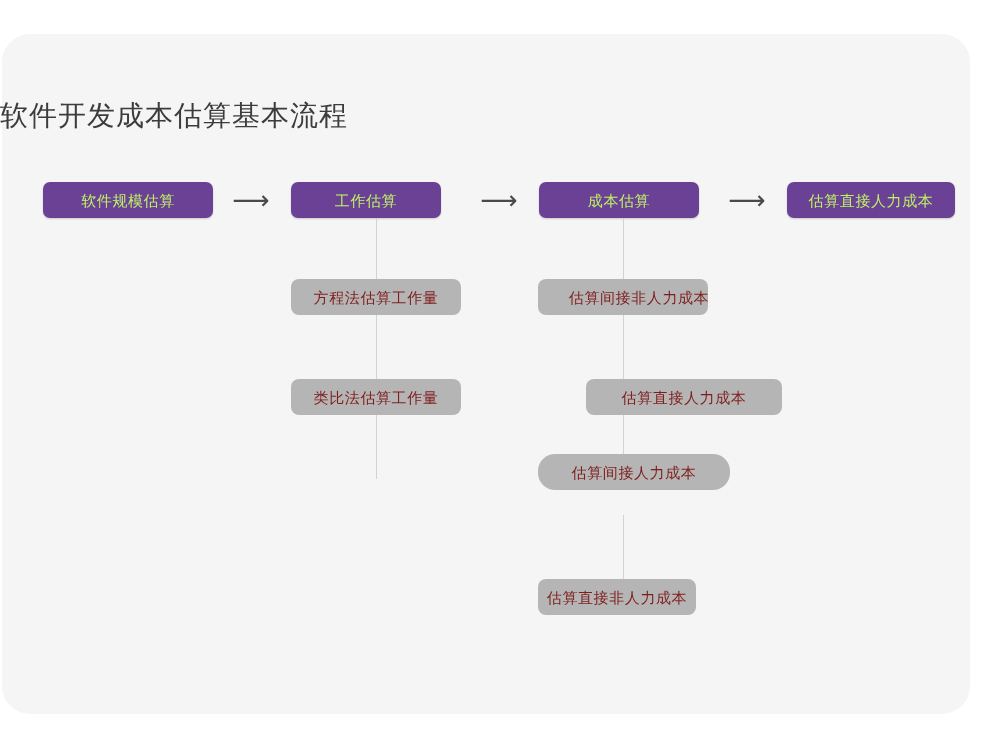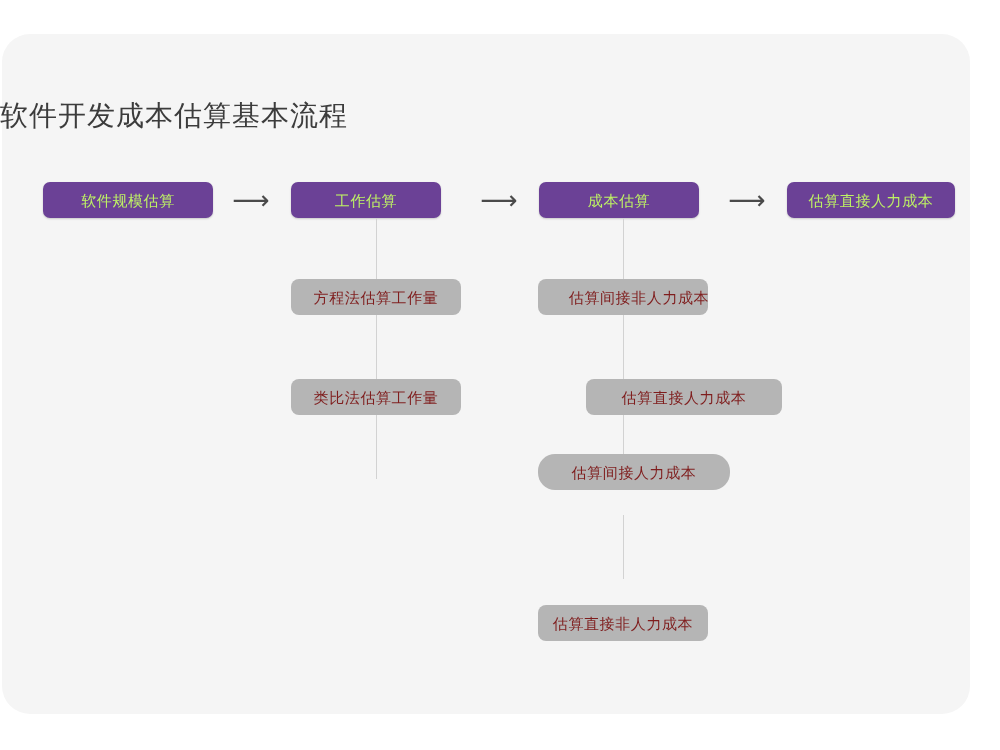--- a/index.html
+++ b/index.html
@@ -132,15 +132,15 @@
   <div class="connector" style="left:623px; top:315px; height:64px;"></div>
 
   <div class="node secondary" style="left:538px; top:379px; width:196px;margin-left:48px;">估算直接人力成本</div>
 
   <div class="connector" style="left:623px; top:415px; height:64px;"></div>
 
   <div class="node secondary" style="left:538px; top:454px; width:192px;border-radius:17px;">估算间接人力成本</div>
 
   <div class="connector" style="left:623px; top:515px; height:64px;"></div>
 
-  <div class="node secondary" style="left:538px; top:605px; width:170px;">估算直接非人力成本</div>
+  <div class="node secondary" style="left:538px; top:579px; width:158px;">估算直接非人力成本</div>
 
 </div>
 
 </body></html>

